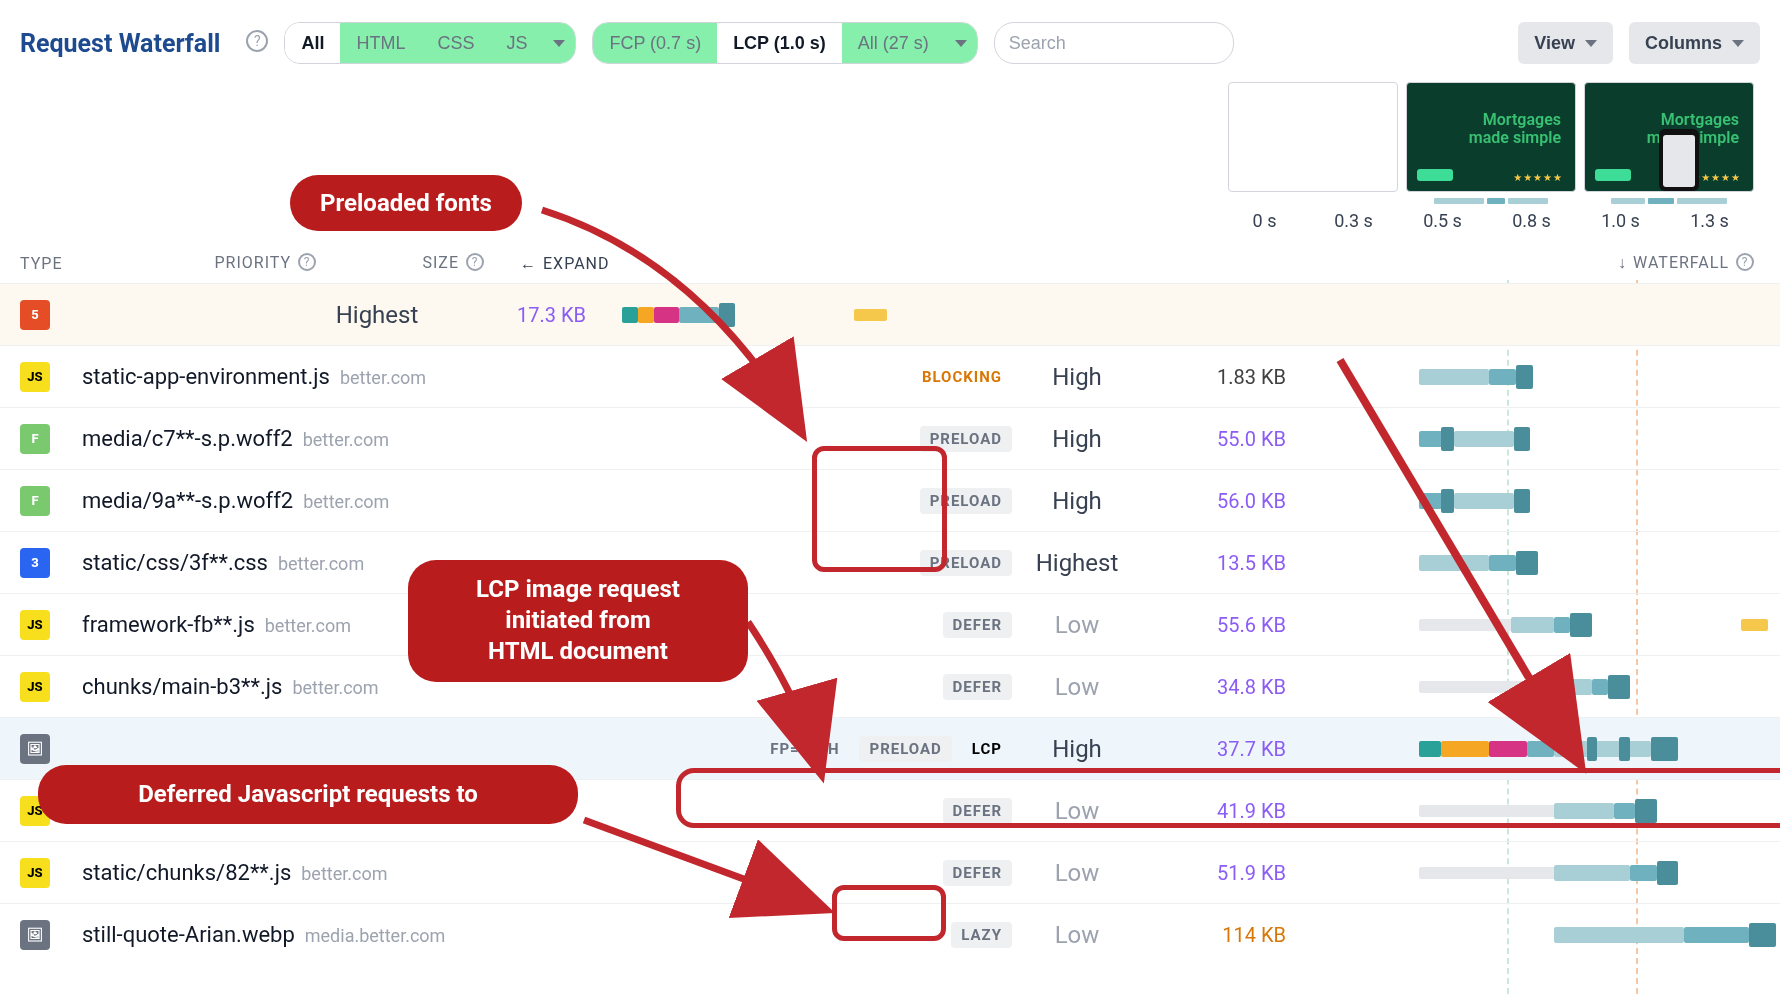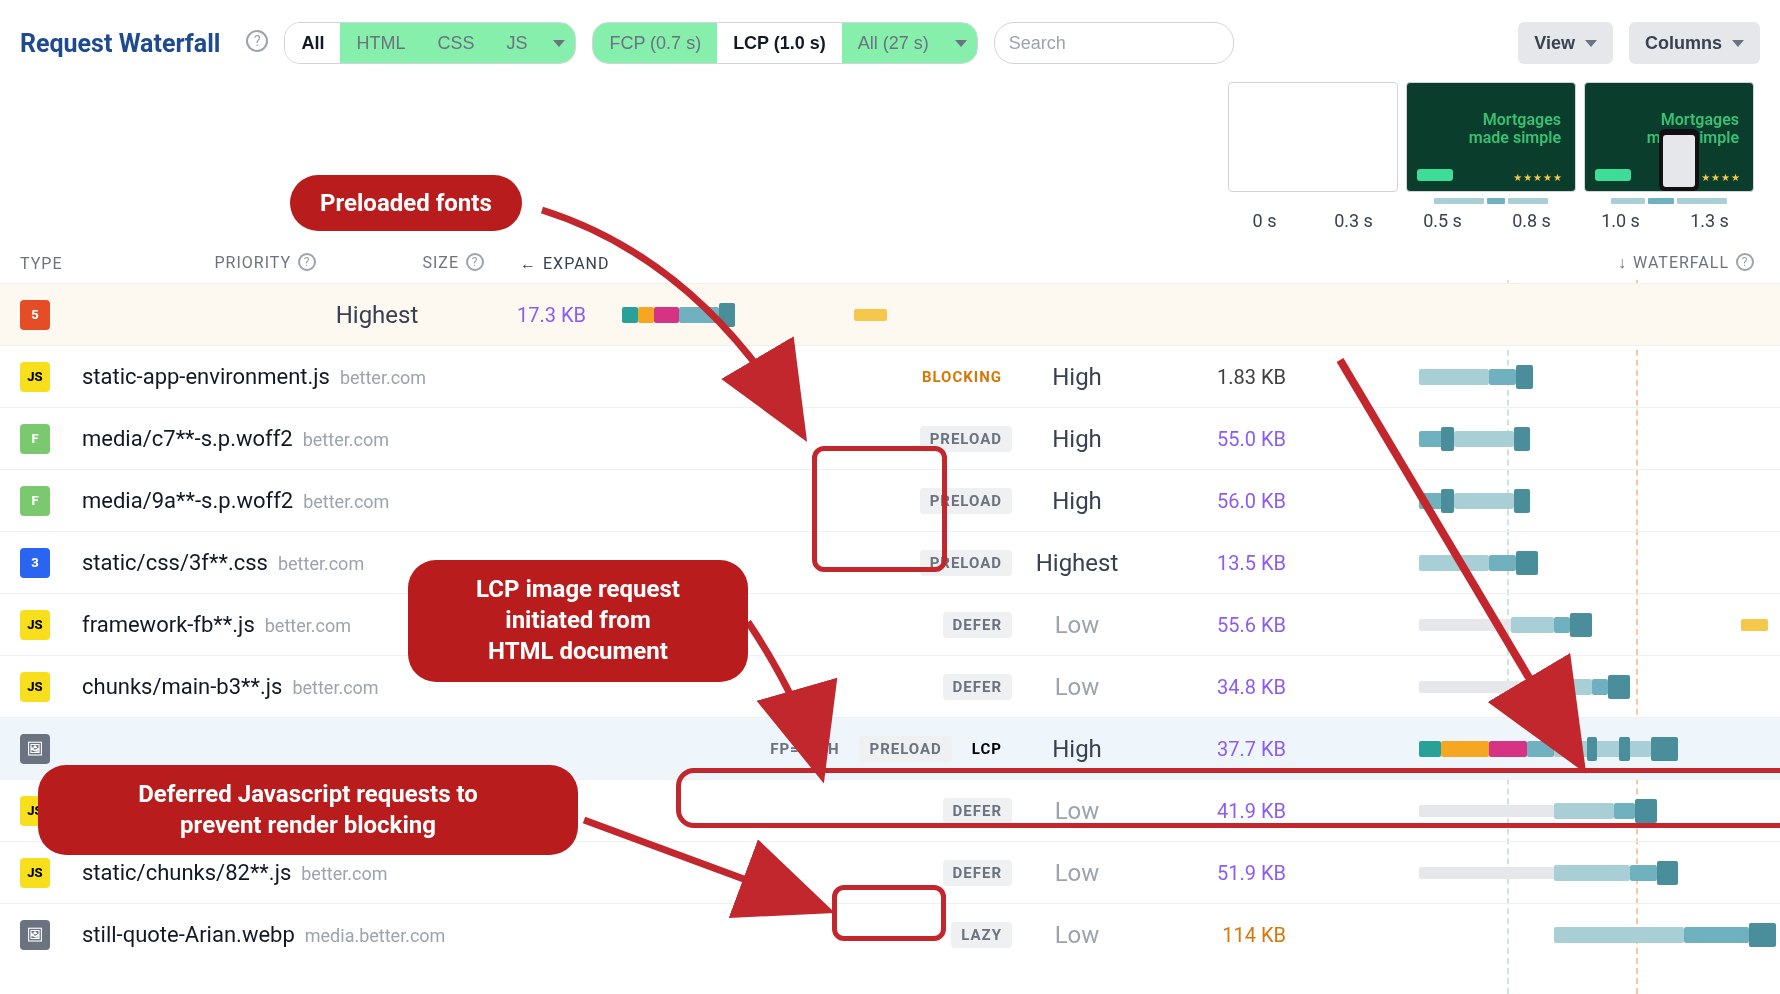--- a/index.html
+++ b/index.html
@@ -527,21 +527,20 @@
 <div class="callout" style="top:175px; left:290px;">Preloaded fonts</div>
 
 <div class="callout lg" style="top:560px; left:408px; width:340px;">
   <span>LCP image request</span><br>
   <span>initiated from</span><br>
   <span>HTML document</span>
 </div>
 
 <div class="callout lg" style="top:757px; left:38px; width:540px;margin-top:8px;">
   <span>Deferred Javascript requests to</span><br>
-  <span>prevent render blocking</span>
 </div>
 
 <div class="red-box" style="top:446px; left:812px; width:135px; height:126px;"></div>
 <div class="red-box" style="top:768px; left:676px; width:1138px; height:60px; border-radius:18px"></div>
 <div class="red-box" style="top:885px; left:832px; width:114px; height:56px;"></div>
 
 <svg class="overlay" width="1780" height="994">
   <defs>
     <marker id="ah" markerWidth="16" markerHeight="16" refX="12" refY="6" orient="auto">
       <path d="M0,0 L14,6 L0,12 Z" fill="#c1272d"></path>

